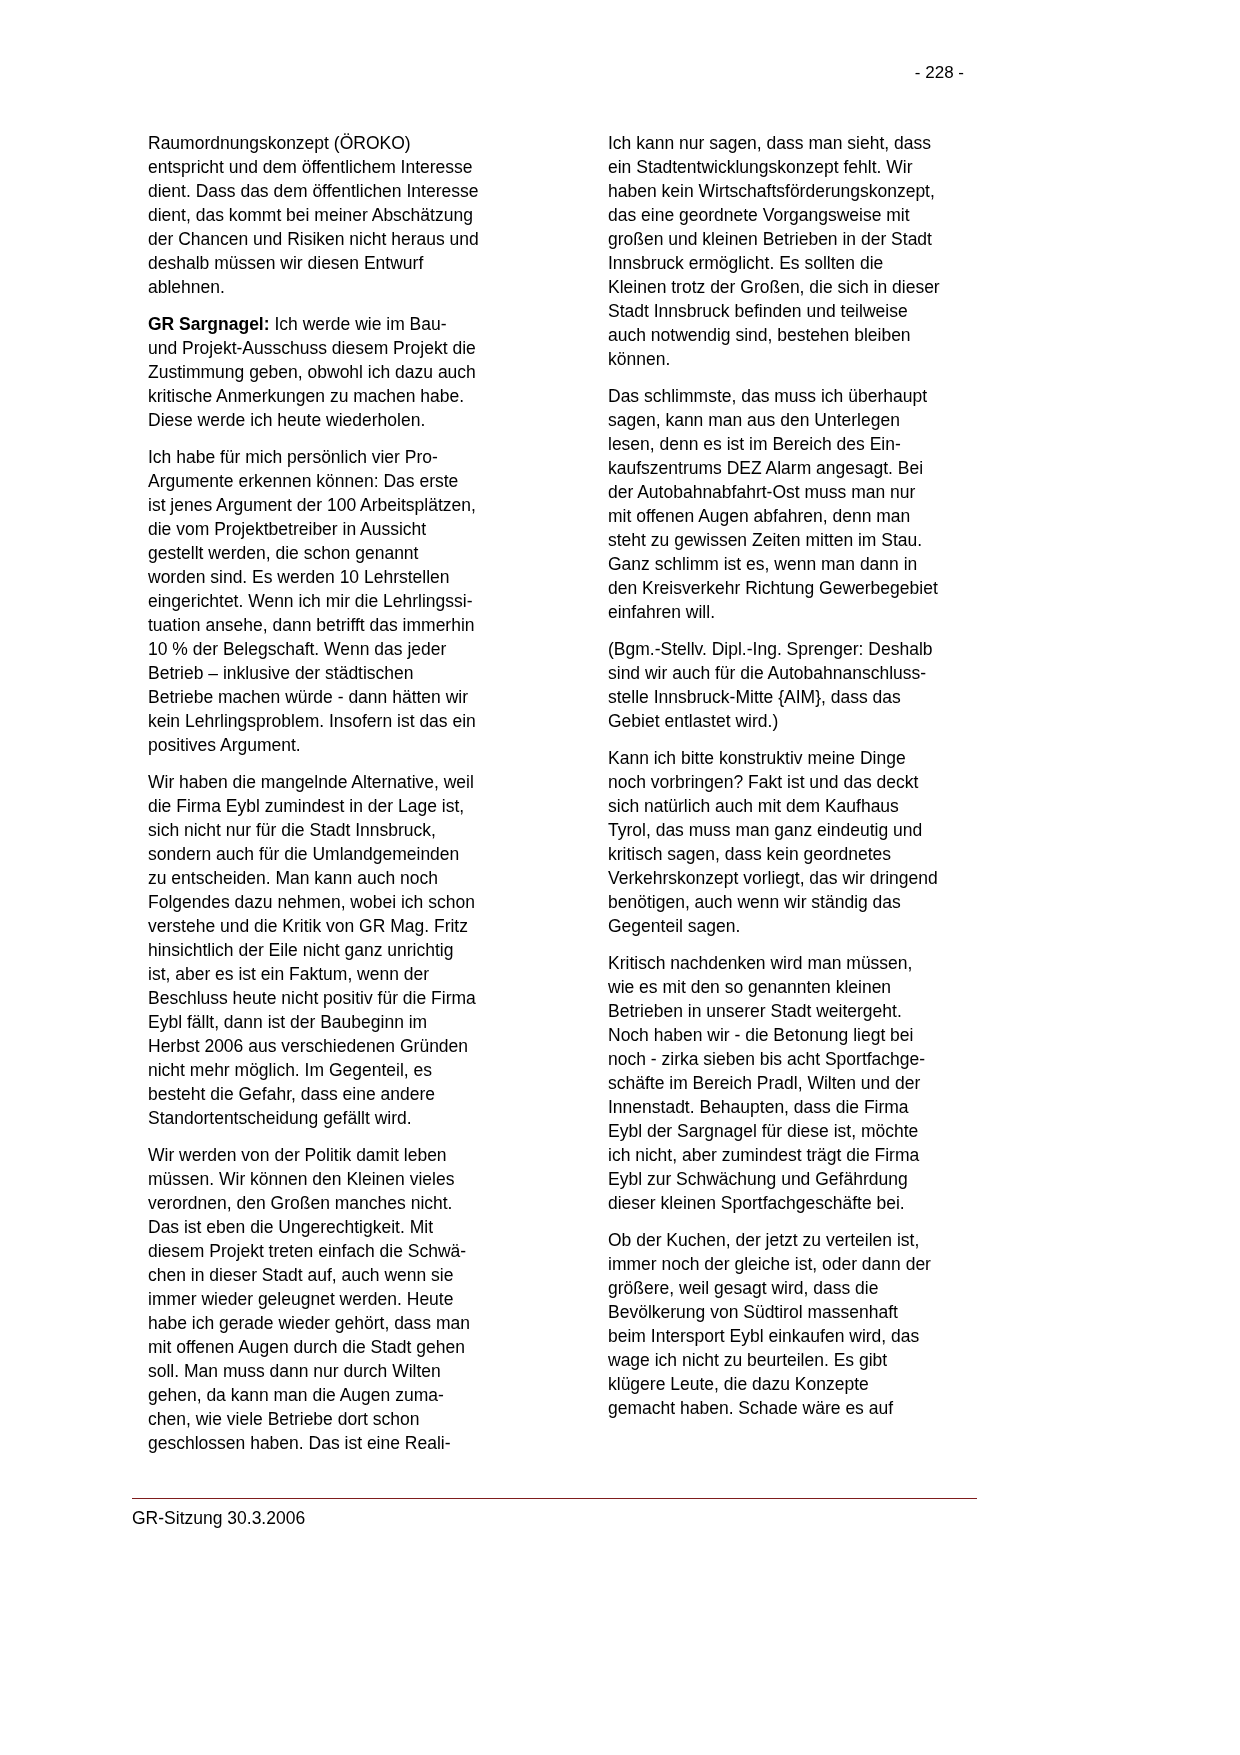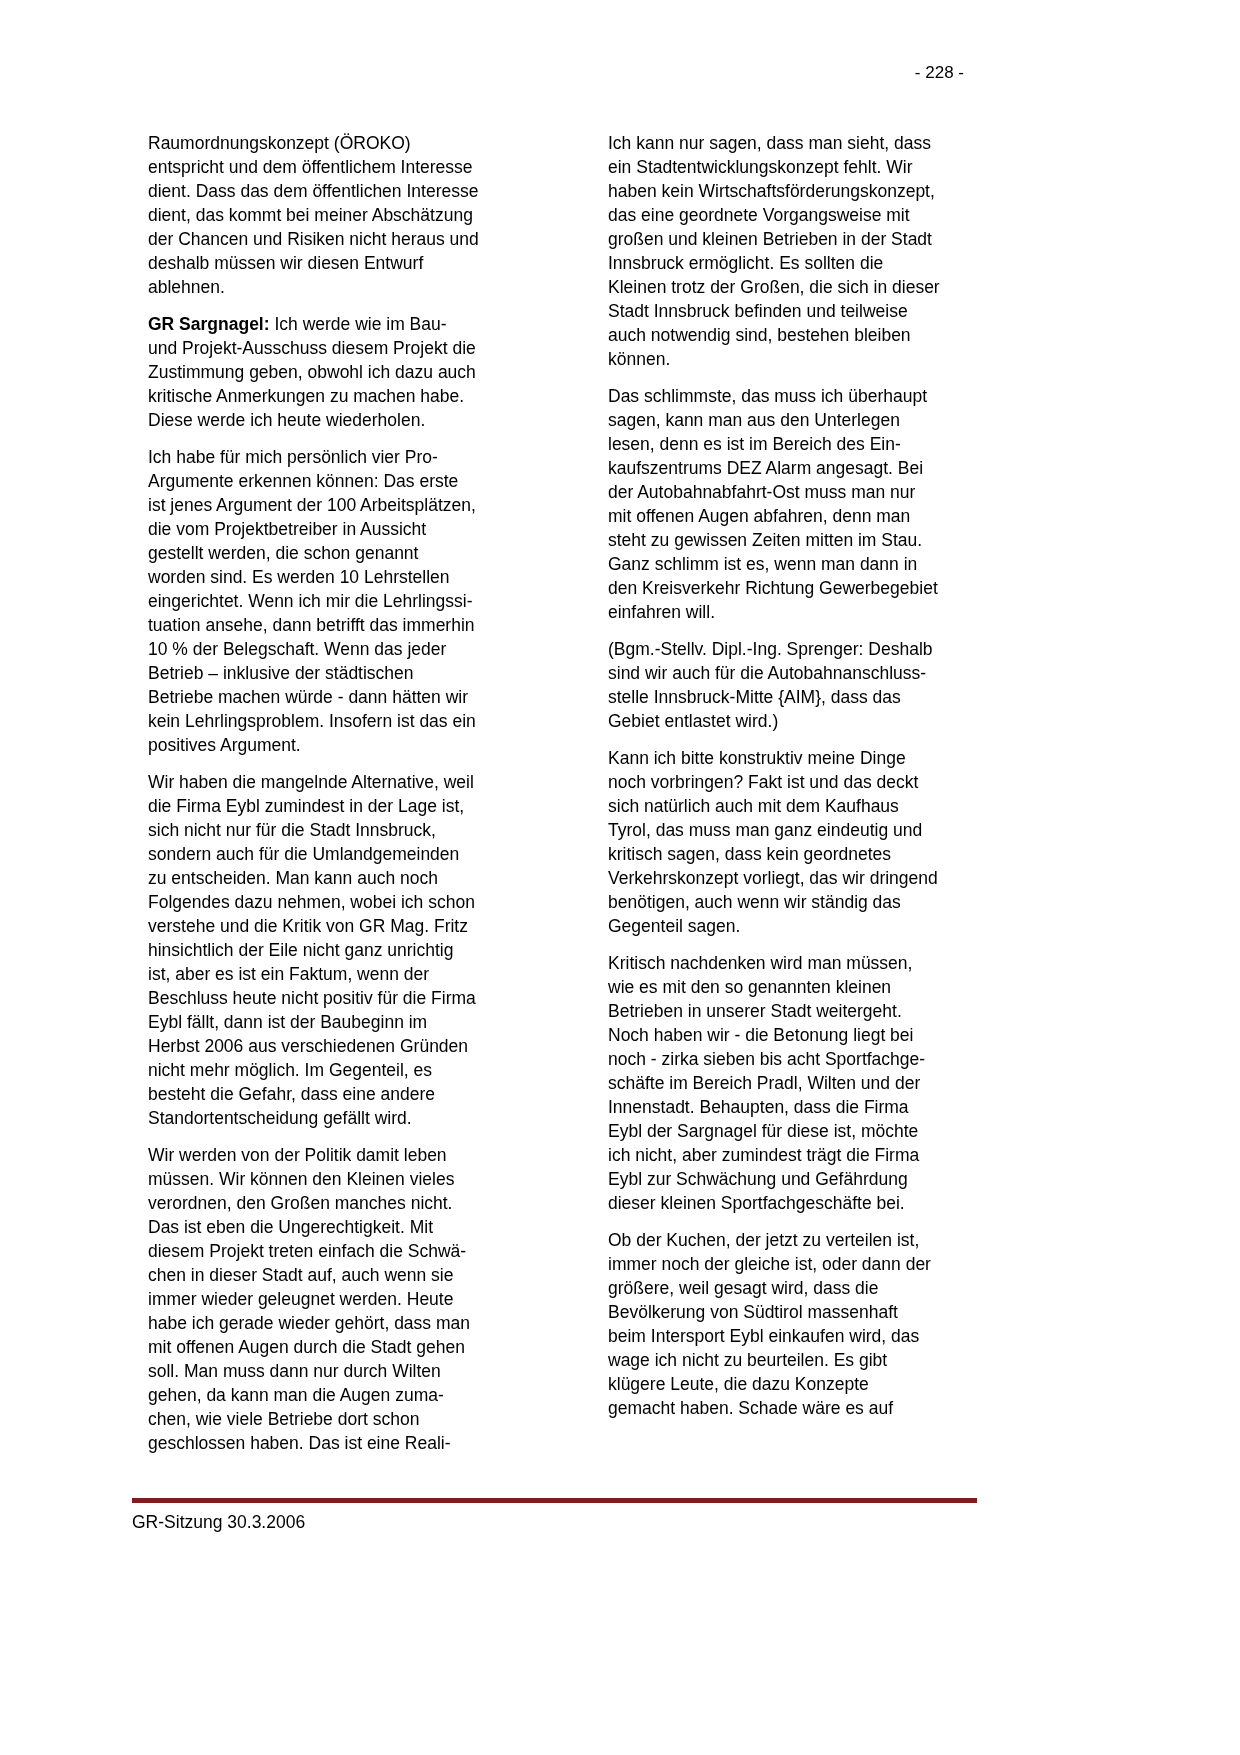--- a/index.html
+++ b/index.html
@@ -41,21 +41,21 @@
   }
   .column p {
     margin: 0 0 13px 0;
     white-space: pre-line;
   }
   .footer {
     position: absolute;
     left: 132px;
     top: 1498px;
     width: 845px;
-    border-top: 5px solid #7f1d1d;
+    border-top: 1px solid #7f1d1d;
     padding-top: 8px;
     font-size: 17.5px;
     line-height: 22px;
   }
 </style>
 </head>
 <body>
 
 <div class="page">
 

